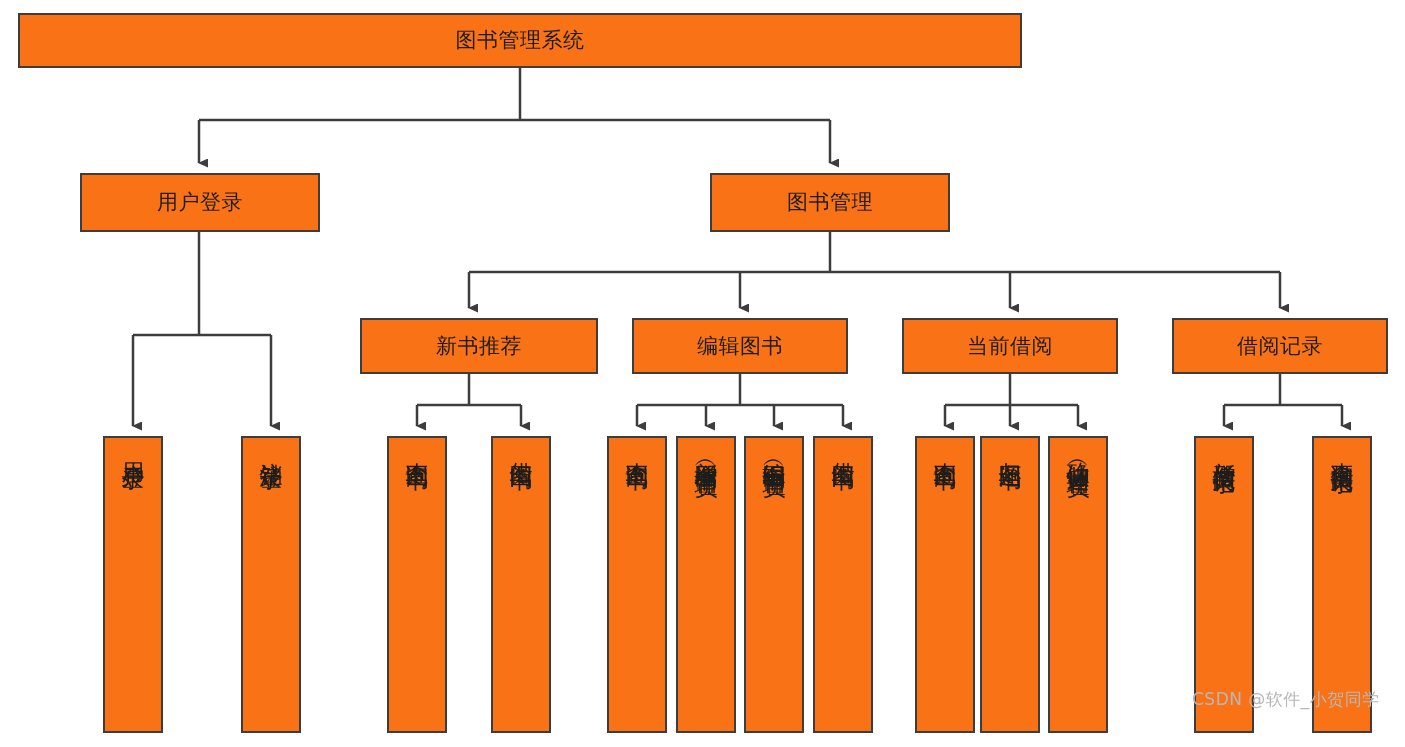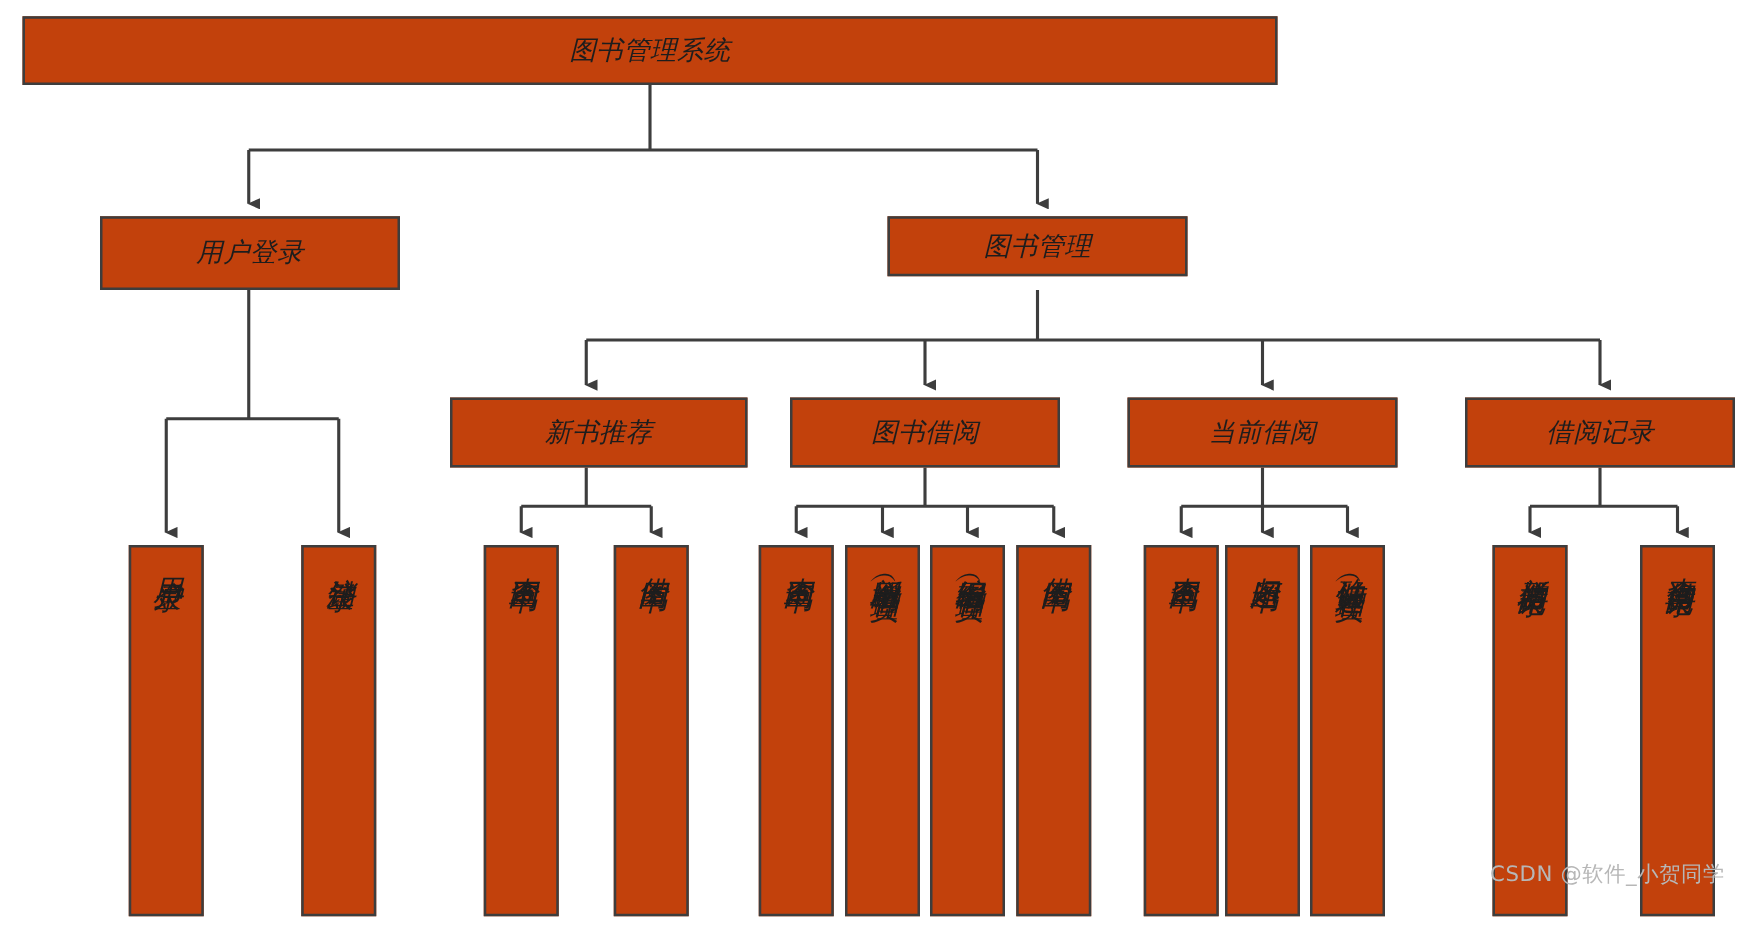--- a/index.html
+++ b/index.html
@@ -21,27 +21,26 @@
     position: absolute;
     left: 0;
     top: 0;
     width: 1405px;
     height: 747px;
     pointer-events: none;
   }
   .node {
     position: absolute;
     box-sizing: border-box;
-    background: #c2410c;
+    background: #f97316;
     border: 2px solid #3d3d3d;
     display: flex;
     align-items: center;
     justify-content: center;
     color: #1d1d1d;
-    font-style: italic;
   }
   .node-label {
     display: block;
     text-align: center;
     line-height: 1.25;
     letter-spacing: 0.5px;
   }
   .node.horizontal .node-label {
     writing-mode: horizontal-tb;
     font-size: 21px;
@@ -125,30 +124,30 @@
   </svg>
 
   <div class="node horizontal" style="left:18px; top:13px; width:1004px; height:55px;">
     <span class="node-label">图书管理系统</span>
   </div>
 
   <div class="node horizontal" style="left:80px; top:173px; width:240px; height:59px;">
     <span class="node-label">用户登录</span>
   </div>
 
-  <div class="node horizontal" style="left:710px; top:173px; width:240px; height:48px;">
+  <div class="node horizontal" style="left:710px; top:173px; width:240px; height:59px;">
     <span class="node-label">图书管理</span>
   </div>
 
   <div class="node horizontal" style="left:360px; top:318px; width:238px; height:56px;">
     <span class="node-label">新书推荐</span>
   </div>
 
   <div class="node horizontal" style="left:632px; top:318px; width:216px; height:56px;">
-    <span class="node-label">图书借阅</span>
+    <span class="node-label">编辑图书</span>
   </div>
 
   <div class="node horizontal" style="left:1172px; top:318px; width:216px; height:56px;">
     <span class="node-label">借阅记录</span>
   </div>
 
   <div class="node horizontal" style="left:902px; top:318px; width:216px; height:56px;">
     <span class="node-label">当前借阅</span>
   </div>
 

